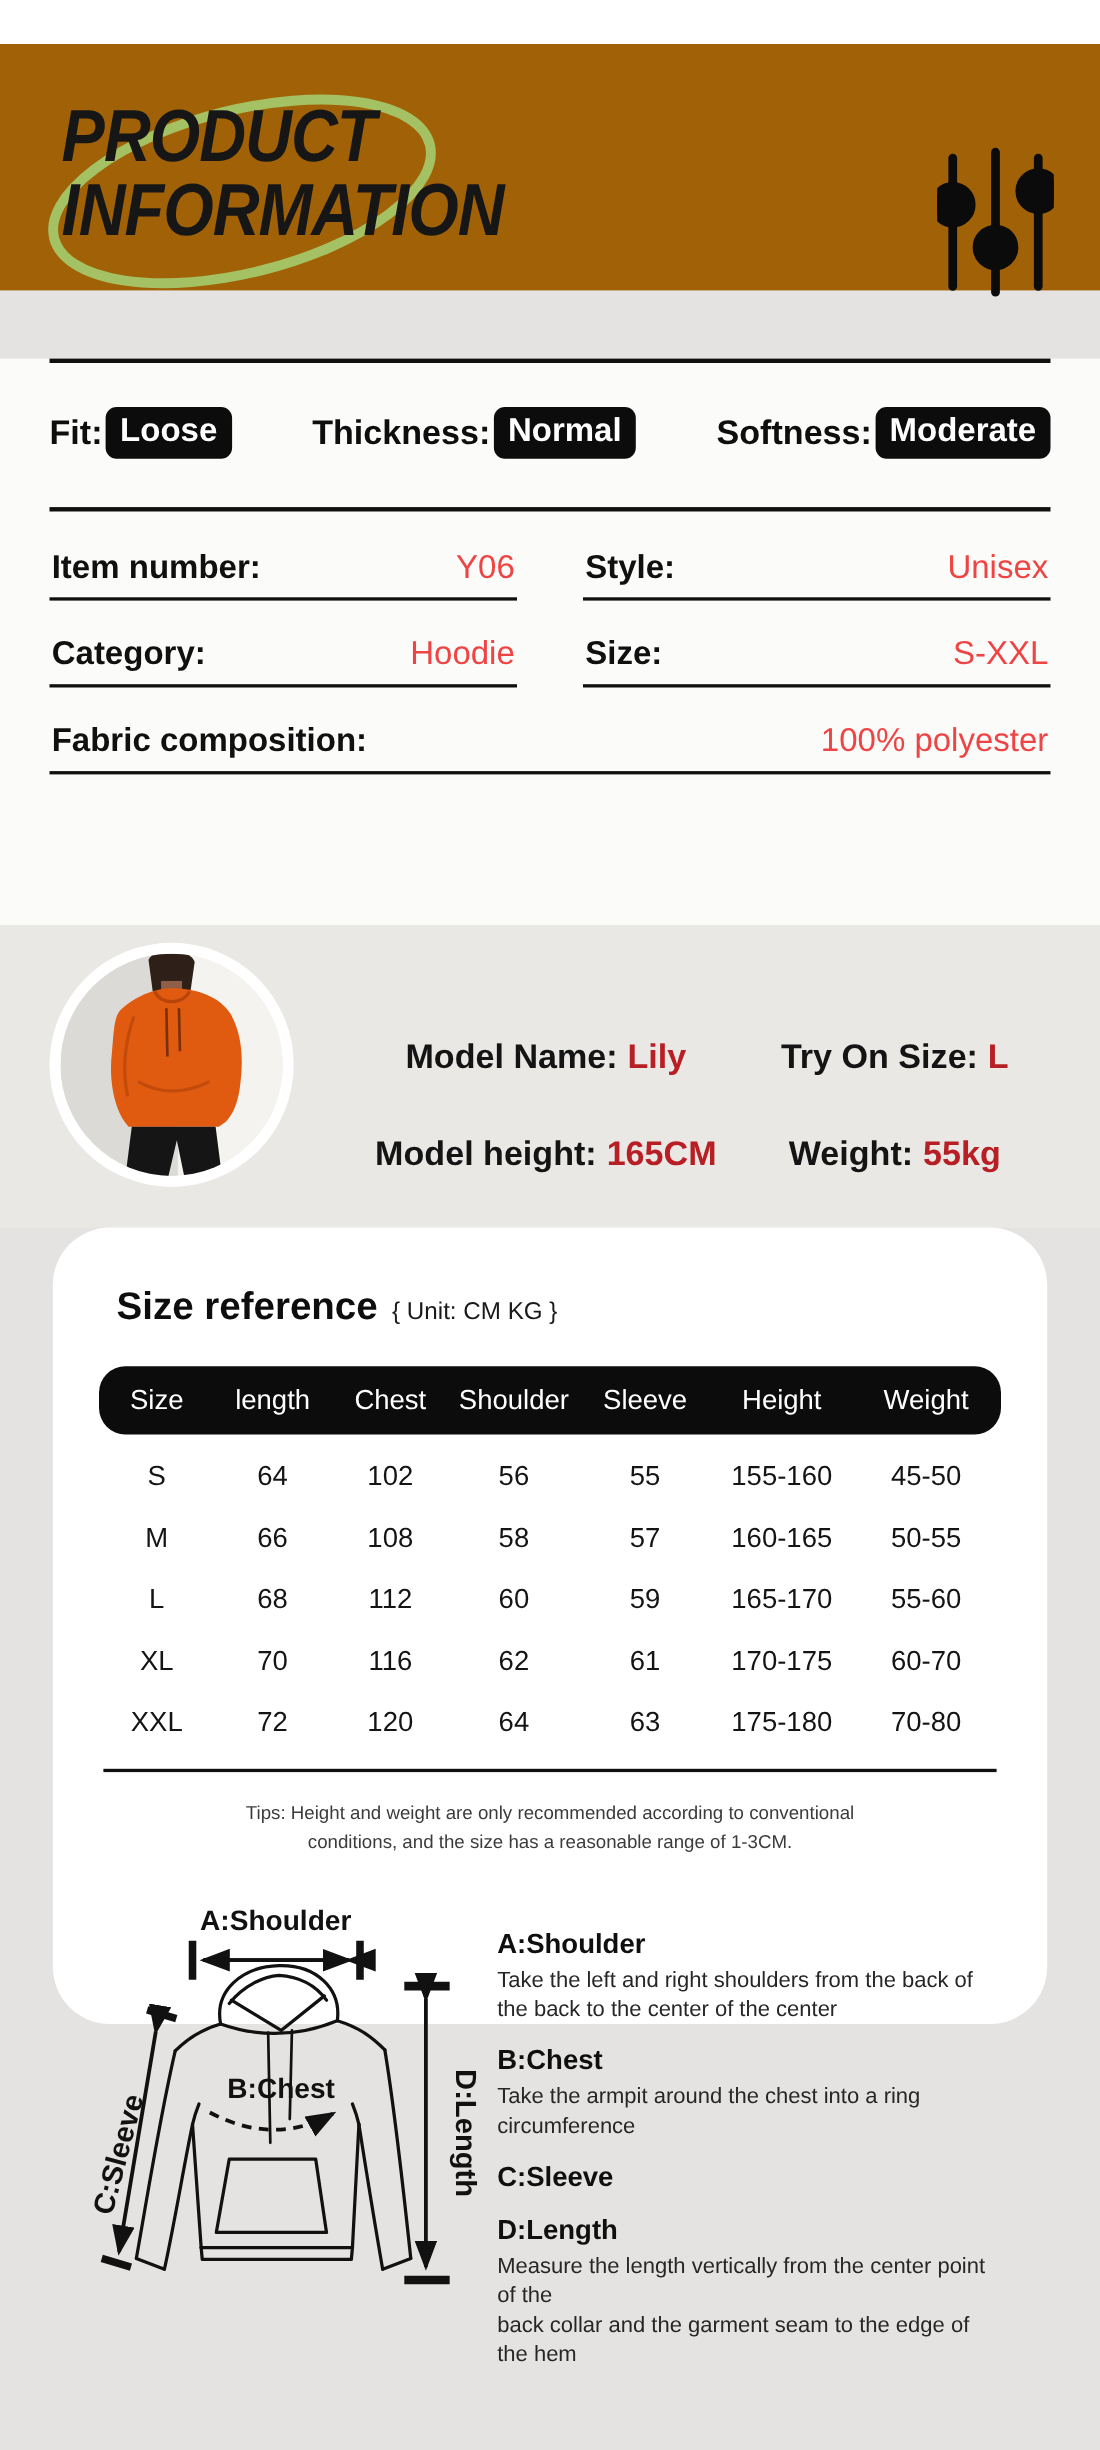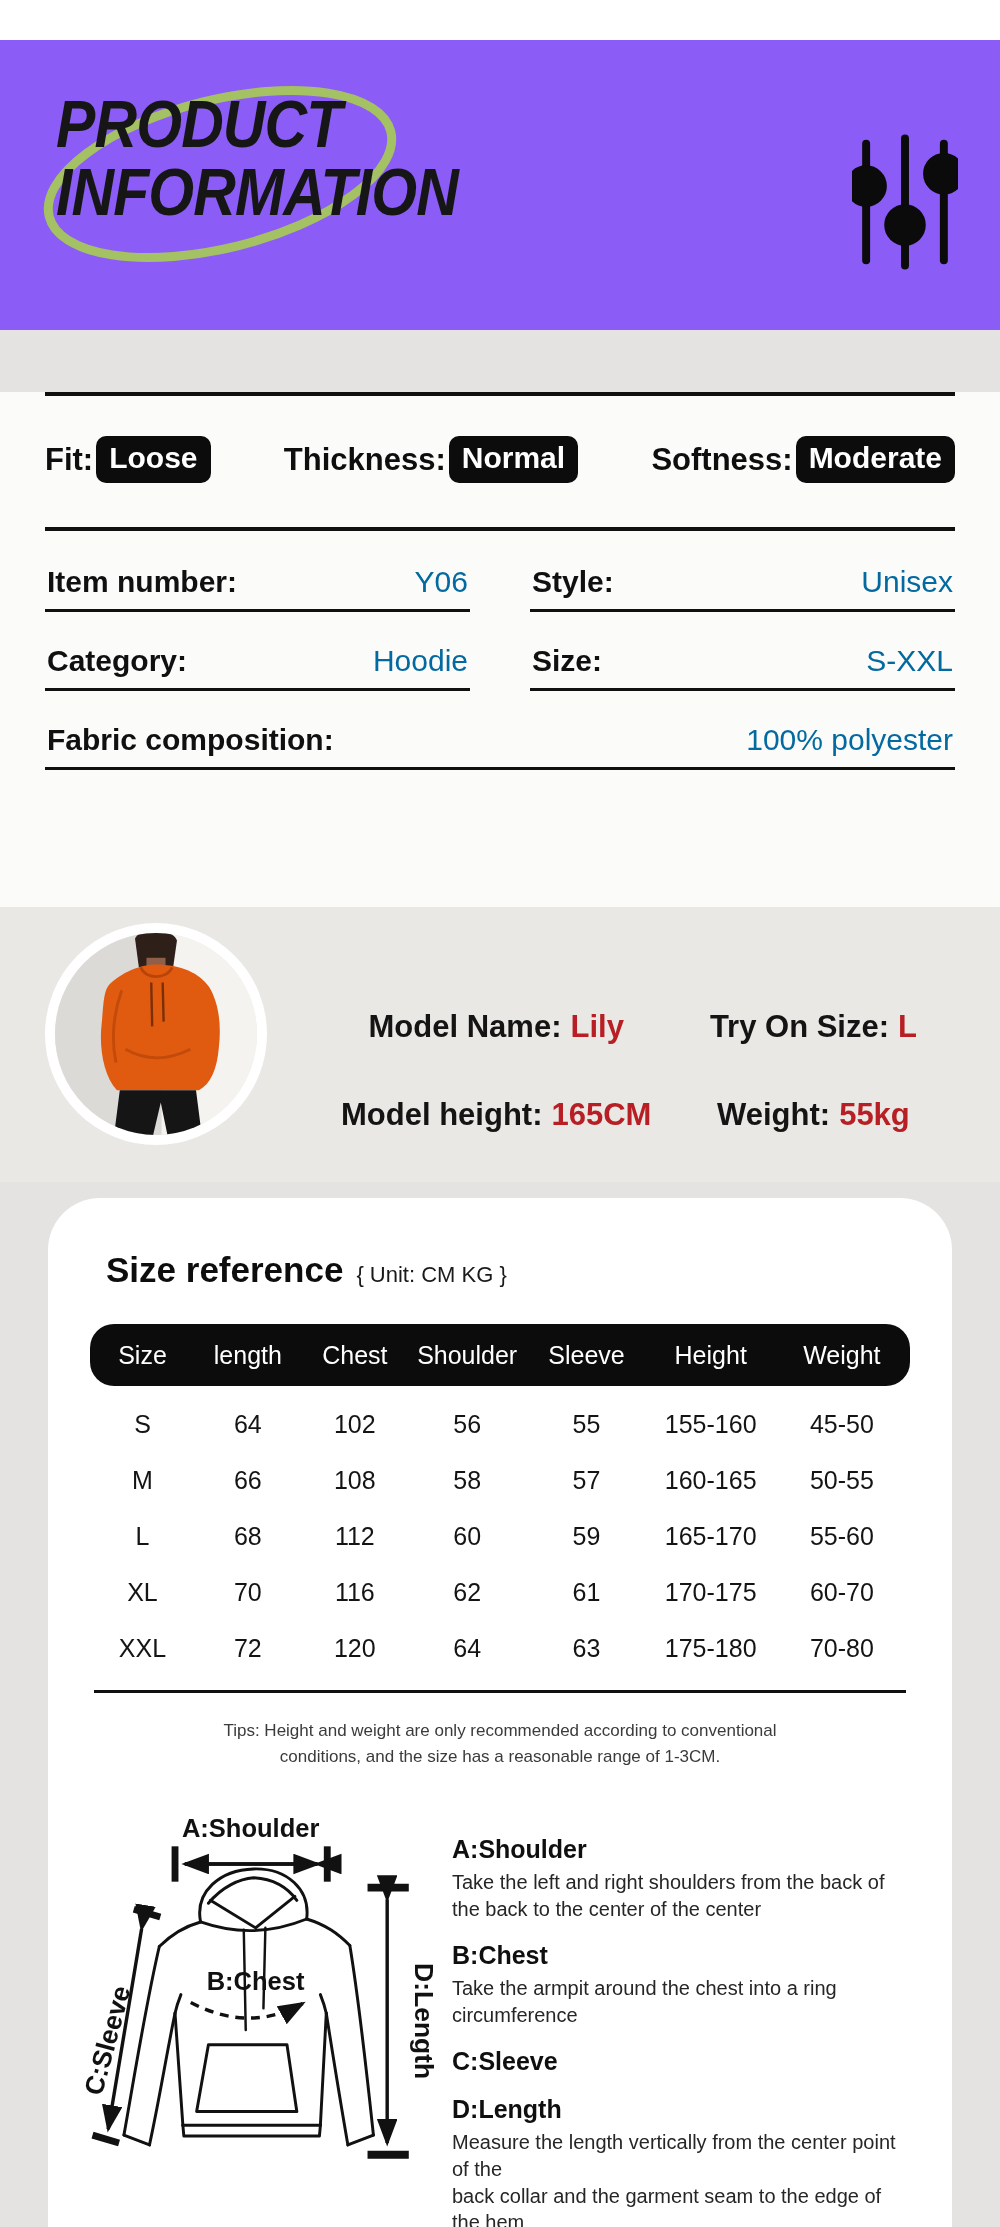--- a/index.html
+++ b/index.html
@@ -4,21 +4,21 @@
 <style>
   * { margin:0; padding:0; box-sizing:border-box; }
   html,body { width:1000px; }
   body {
     height:2227px; background:#e4e3e1; overflow:hidden; position:relative;
     font-family:"Liberation Sans", sans-serif; color:#141414;
   }
   .strip-top { height:40px; background:#ffffff; }
 
   
-  .sec-header { height:290px; background:#8b5cf6; position:relative; }
+  .sec-header { height:224px; background:#a16207; position:relative; }
   .title-wrap { position:absolute; left:56px; top:50px; }
   .title {
     font-style:italic; font-weight:bold; font-size:67px; line-height:1.02;
     letter-spacing:-1px; color:#161616; transform:scaleX(0.88);
     transform-origin:left top; position:relative; z-index:2;
   }
   .green-ellipse { position:absolute; left:24px; top:22px; z-index:1; }
   .eq-icon { position:absolute; right:42px; top:92px; }
 
   
@@ -31,39 +31,39 @@
   .fit-label { font-size:31px; font-weight:bold; color:#0e0e0e; margin-right:3px; }
   .chip { background:#0c0c0c; color:#ffffff; font-weight:bold; font-size:30px;
           padding:5px 13px 8px; border-radius:10px; }
   .detail-grid { display:grid; grid-template-columns:1fr 1fr; column-gap:60px; margin-top:2px; }
   .detail-cell {
     display:flex; justify-content:space-between; align-items:flex-start;
     border-bottom:3px solid #101010; padding:0 2px 10px; margin-top:32px;
   }
   .detail-cell.full { grid-column:1 / span 2; }
   .d-label { font-size:30px; font-weight:bold; color:#101010; }
-  .d-value { font-size:30px; color:#0369a1; }
+  .d-value { font-size:30px; color:#ef4444; }
 
   
   .sec-model { height:275px; background:#e9e8e5; padding:0 45px; display:flex; }
   .photo-ring {
     margin-top:16px; width:222px; height:222px; border-radius:50%;
     border:10px solid #ffffff; overflow:hidden; background:#eceae7; flex:none;
   }
   .model-text { flex:1; display:flex; padding-top:102px; }
   .m-col { display:flex; flex-direction:column; gap:52px; align-items:center; }
   .m-col1 { margin-left:74px; }
   .m-col2 { margin-left:auto; margin-right:38px; }
   .m-line { font-size:31px; font-weight:bold; color:#141414; white-space:nowrap; }
   .m-line .red { color:#b81f24; margin-left:9px; font-weight:bold; }
 
   
   .card-wrap { height:1107px; }
   .card {
-    margin:16px 48px; height:1080px; background:#ffffff; border-radius:52px;
+    margin:0 48px; height:724px; background:#ffffff; border-radius:52px;
     padding:52px 42px 0;
   }
   .size-head { display:flex; align-items:baseline; gap:13px; margin-left:16px; }
   .size-title { font-size:35px; font-weight:bold; color:#0d0d0d; }
   .size-unit { font-size:22px; color:#1a1a1a; }
   .tbl { margin-top:34px; }
   .tbl-head {
     display:grid; grid-template-columns:12.8% 12.9% 13.2% 14.2% 14.9% 15.4% 16.6%;
     background:#0c0c0c; color:#ffffff; border-radius:24px; height:62px;
     align-items:center; font-size:25px; text-align:center;

